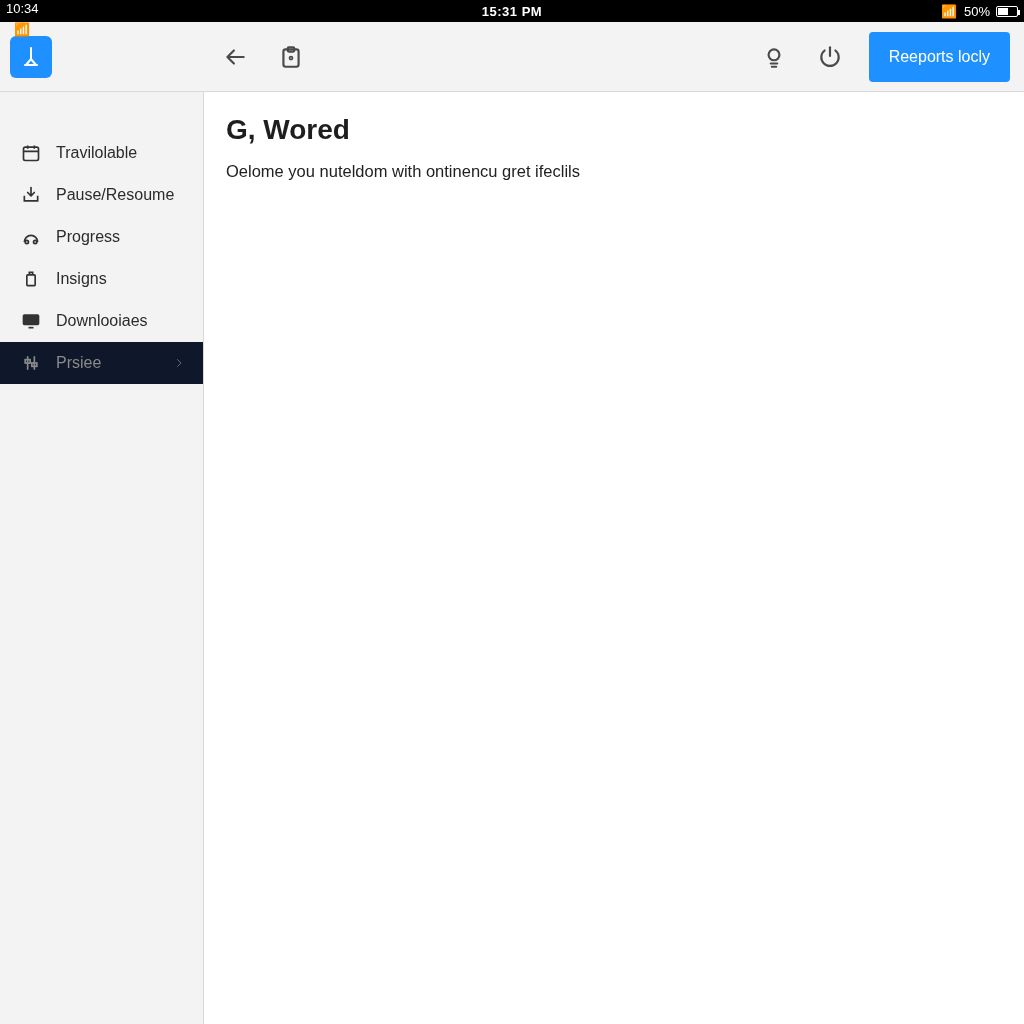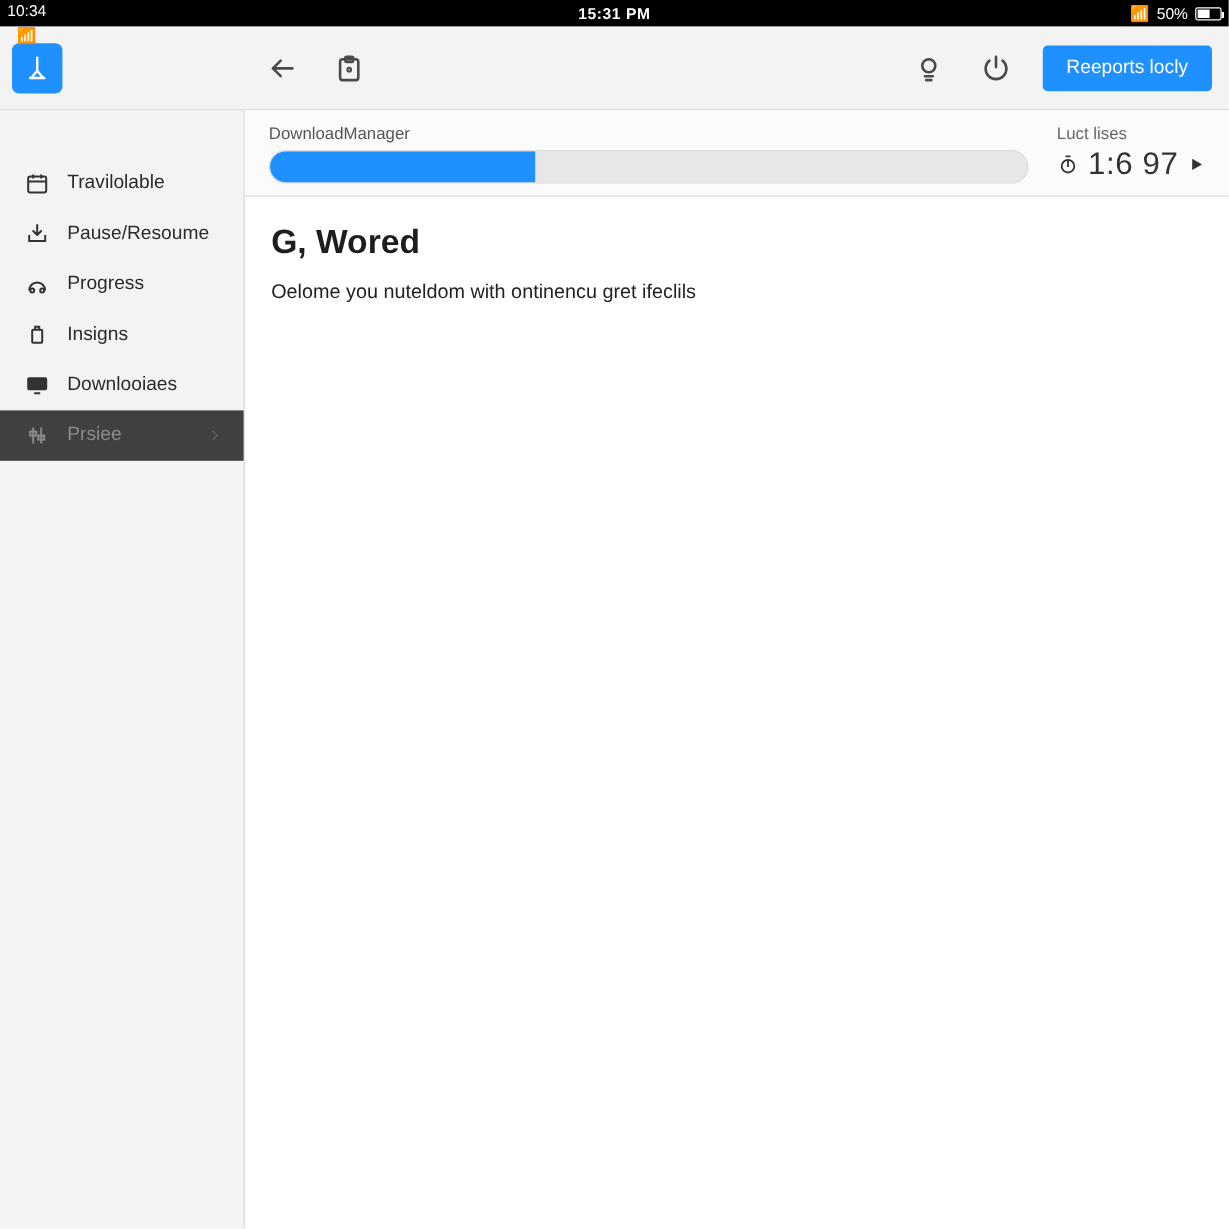--- a/index.html
+++ b/index.html
@@ -18,27 +18,27 @@
   .battery::after{ content:""; position:absolute; right:-3px; top:3px; width:2px; height:5px; background:#fff;}
   .battery .fill{ position:absolute; left:1px; top:1px; bottom:1px; width:50%; background:#fff;}
   
   .toolbar { height:70px; border-bottom:1px solid #d9d9d9; background:#f3f3f3; display:flex; align-items:center; }
   .toolbar .brand-slot{ width:204px; display:flex; align-items:center; padding-left:10px;}
   .brand { width:42px; height:42px; background:#1e90ff; border-radius:6px; display:flex; align-items:center; justify-content:center; color:#fff; }
   .toolbar .tools{ flex:1; display:flex; align-items:center; padding:0 14px; gap:22px;}
   .icon-btn{ width:34px; height:34px; display:flex; align-items:center; justify-content:center; color:#565656; cursor:pointer; }
   .icon-btn svg{ stroke:#4a4a4a; }
   .spacer{ flex:1; }
-  .primary-btn{ background:#1e90ff; color:#fff; border:none; border-radius:4px; height:38px; padding:0 20px; font-size:16px; cursor:pointer; }
+  .primary-btn{ background:#1e90ff; color:#fff; border:none; border-radius:4px; height:50px; padding:0 20px; font-size:16px; cursor:pointer; }
   
   .app { display:flex; height:calc(1024px - 22px - 70px); }
   .sidebar { width:204px; border-right:1px solid #d9d9d9; background:#f3f3f3; display:flex; flex-direction:column; padding-top:40px; }
   .nav-item{ display:flex; align-items:center; gap:14px; height:42px; padding:0 18px 0 20px; font-size:16px; color:#2b2b2b; cursor:pointer;}
   .nav-item .icon{ width:22px; display:flex; justify-content:center; color:#333;}
-  .nav-item.selected{ background:#404040; color:#8a8a8a; }
+  .nav-item.selected{ background:#0f172a; color:#8a8a8a; }
   .nav-item.selected .icon{ color:#8a8a8a;}
   .nav-item .chevron{ margin-left:auto; color:#6a6a6a;}
   .sidebar .bottom{ margin-top:auto; padding:0 0 22px 0;}
   .bottom .nav-item{ color:#4a4a4a; font-size:15px;}
   
   .content{ flex:1; display:flex; flex-direction:column; }
   .dl-header{ height:72px; border-bottom:1px solid #ddd; display:flex; align-items:center; padding:0 20px; gap:24px; background:#fbfbfb;}
   .dl-progress{ flex:1; display:flex; flex-direction:column; gap:6px;}
   .dl-progress .label{ font-size:14px; color:#555;}
   .bar{ height:28px; width:100%; background:#e7e7e7; border-radius:14px; overflow:hidden; border:1px solid #dcdcdc;}
@@ -184,45 +184,20 @@
         <svg width="12" height="12" viewBox="0 0 24 24" fill="none">
             <path d="M9 5l7 7-7 7" stroke="#6a6a6a" stroke-width="2" stroke-linecap="round" stroke-linejoin="round"></path>
           </svg>
       </span>
     </div>
 
   </div>
 
   <div class="content">
 
-    <div class="dl-header">
-      <div class="dl-progress">
-        <div class="label">DownloadManager</div>
-        <div class="bar">
-          <div class="fill" style="width: 35%;"></div>
-        </div>
-      </div>
-      <div class="dl-meta">
-        <div class="small">Luct lises</div>
-        <div class="time-row">
-          <span>
-            <svg width="18" height="18" viewBox="0 0 24 24" fill="none">
-                <circle cx="12" cy="14" r="7" stroke="#333" stroke-width="2"></circle>
-                <path d="M12 8v6M10 3h4" stroke="#333" stroke-width="2" stroke-linecap="round"></path>
-              </svg>
-          </span>
-          <span class="time">1:6 97</span>
-          <span class="play-btn">
-            <svg width="14" height="14" viewBox="0 0 24 24">
-                <path d="M6 4l14 8-14 8z" fill="#333"></path>
-              </svg>
-          </span>
-        </div>
-      </div>
-    </div>
 
     <div class="body">
       <h1>G, Wored</h1>
       <div class="desc">Oelome you nuteldom with ontinencu gret ifeclils</div>
     </div>
 
   </div>
 </div>
 
 </body></html>

